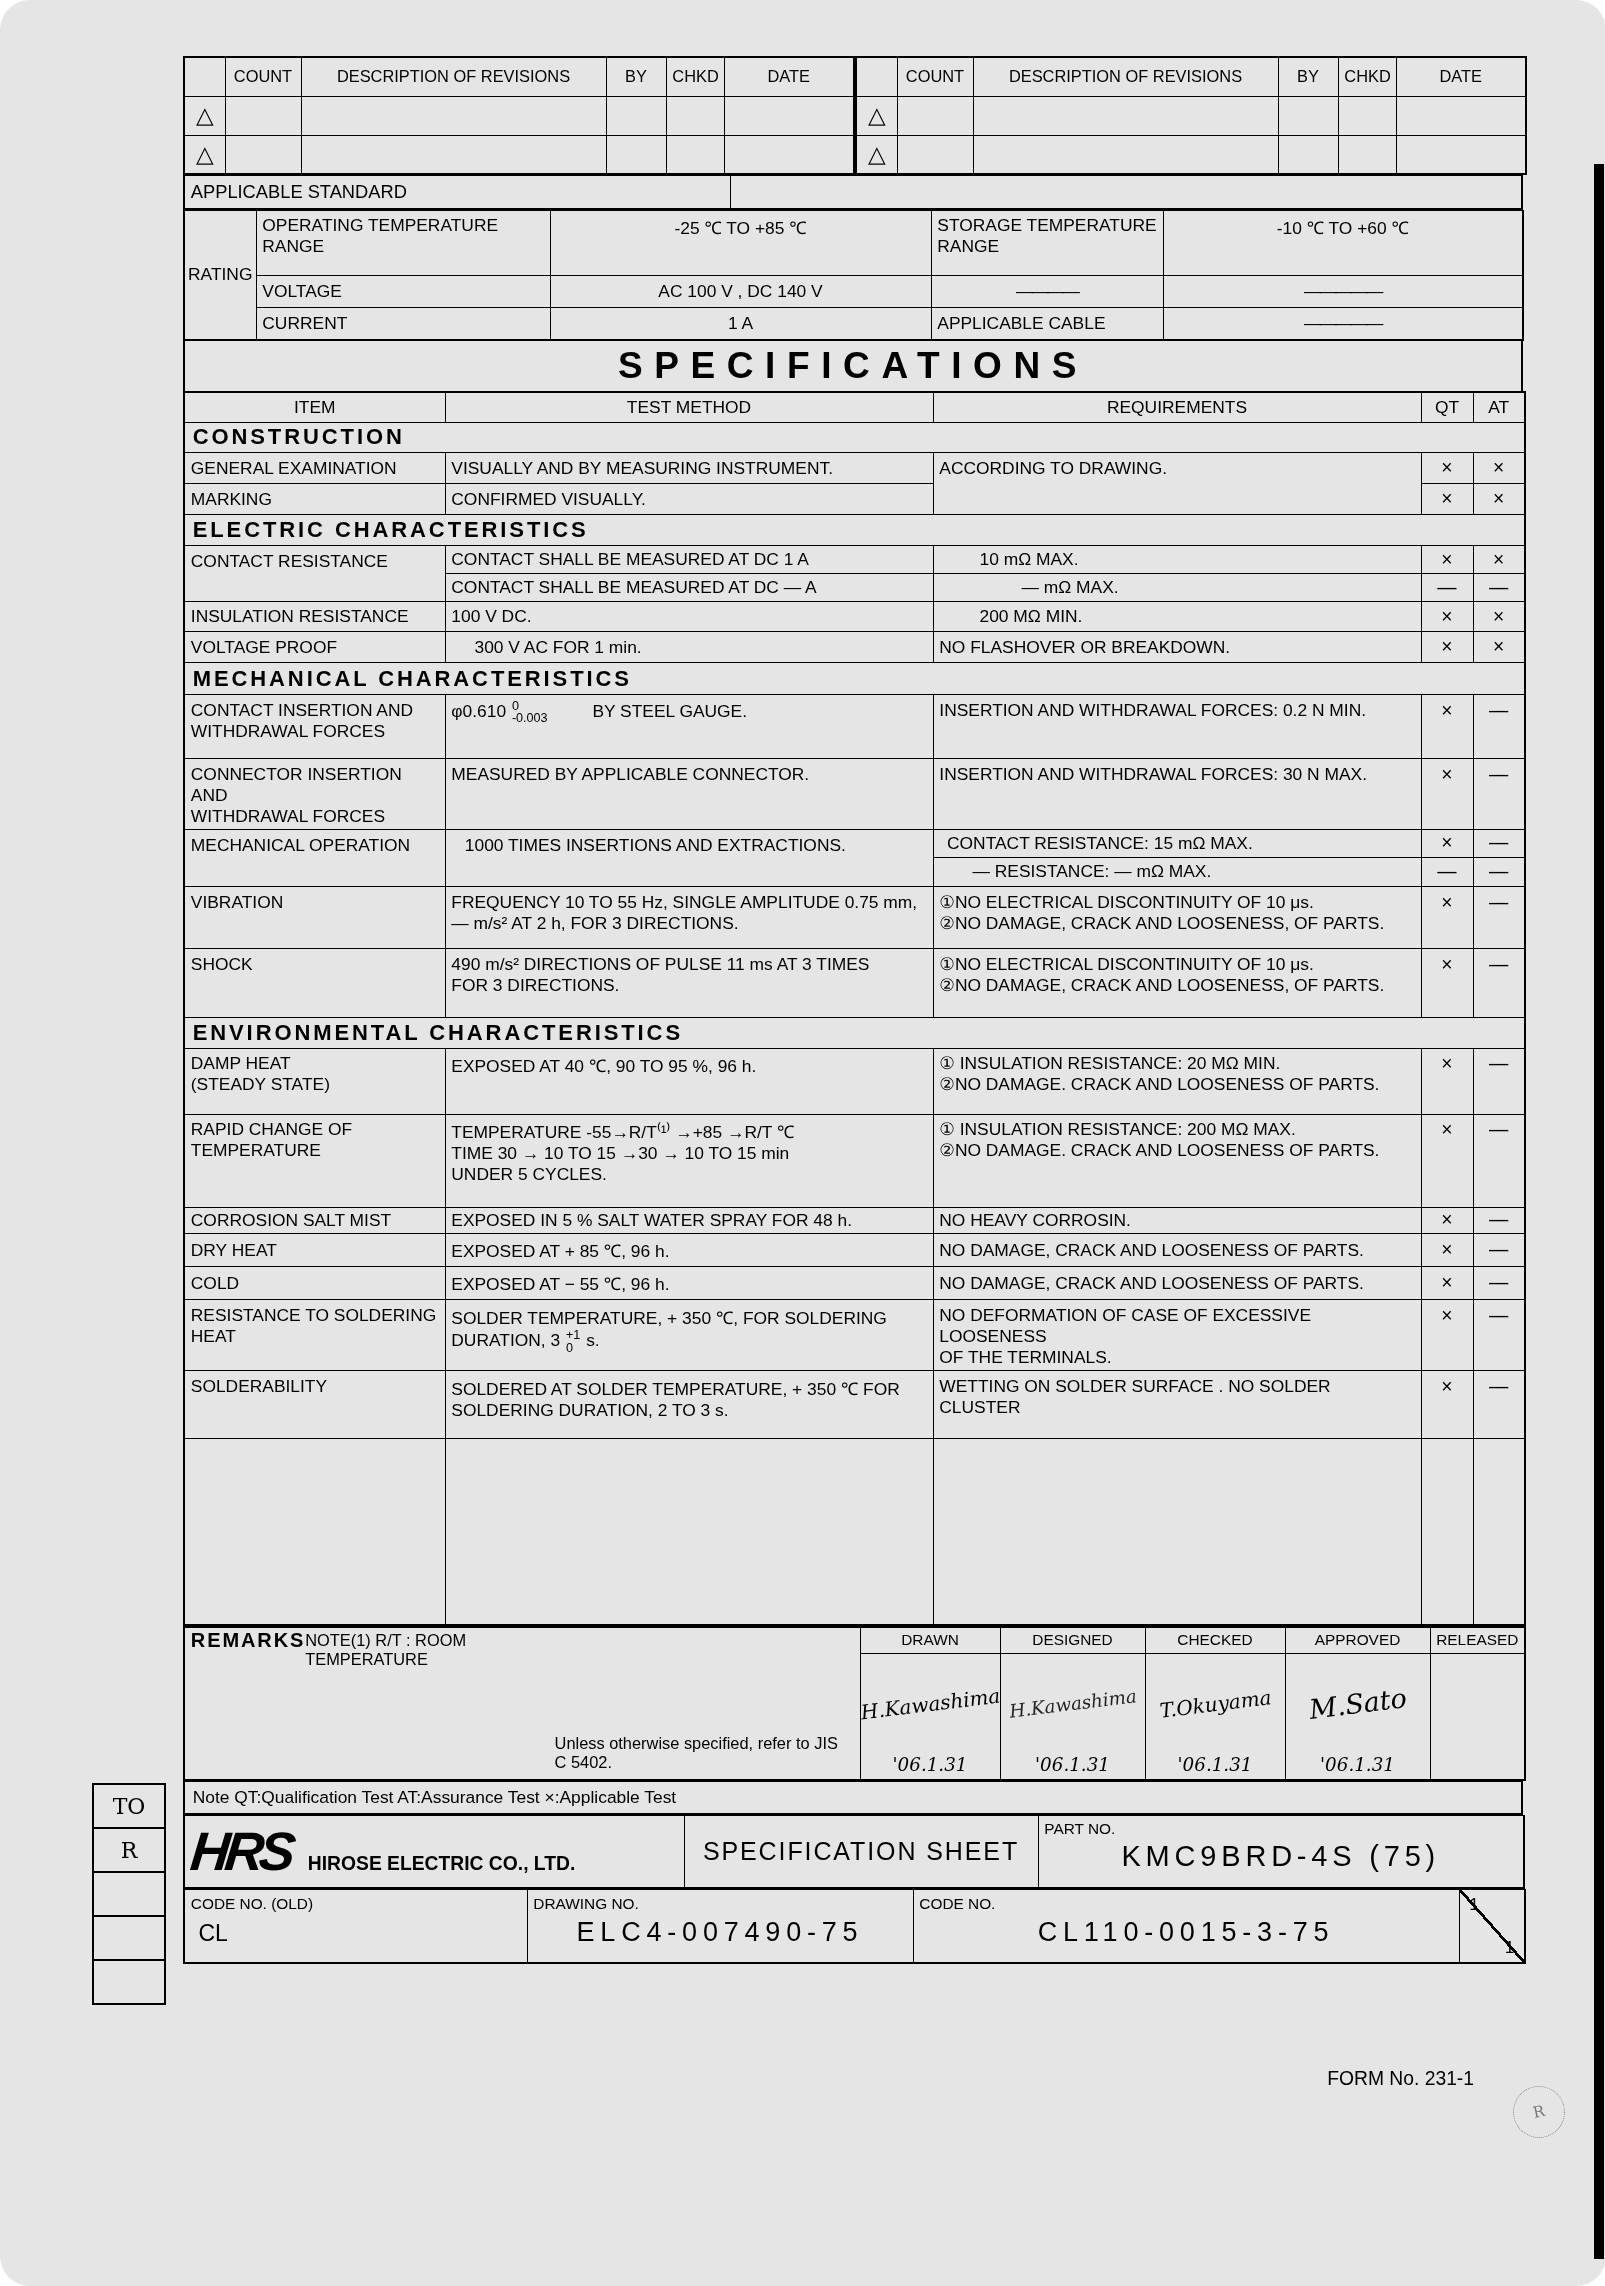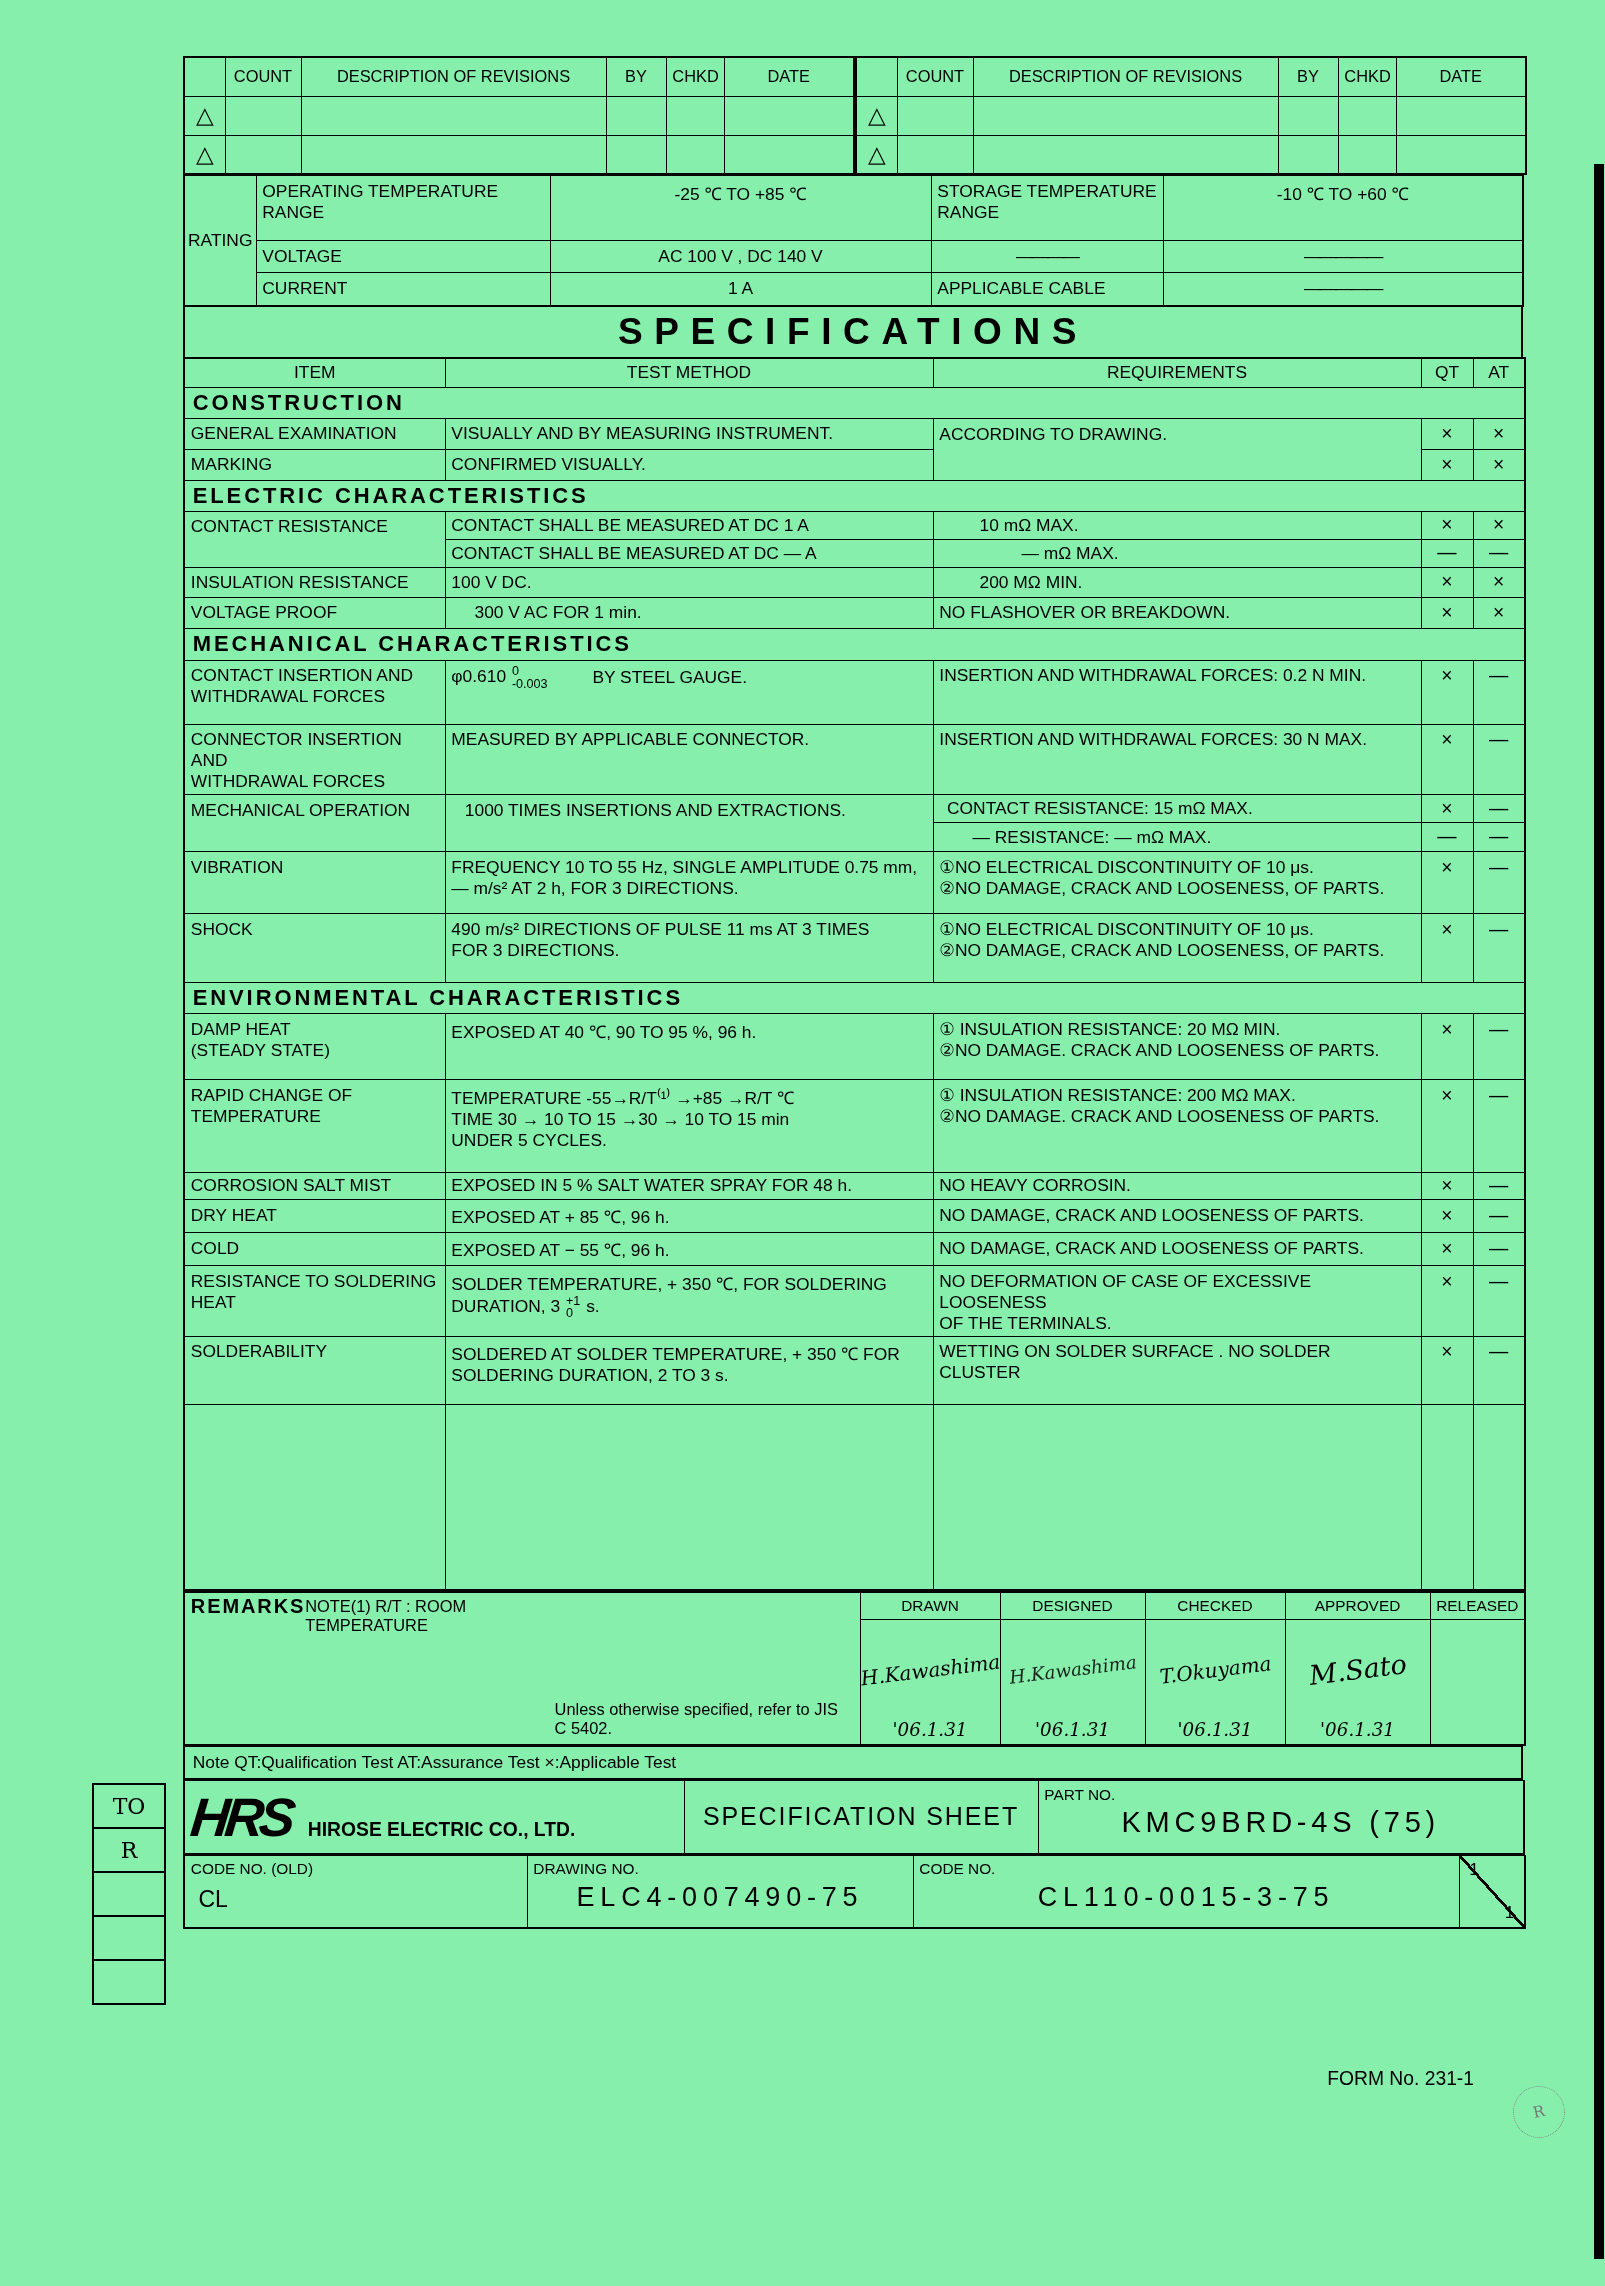--- a/index.html
+++ b/index.html
@@ -1,17 +1,17 @@
 <!DOCTYPE html>
 <html><head>
 <meta charset="utf-8">
 <style>
   html,body{margin:0;padding:0;background:#fff;}
-  .page{position:relative;width:1606px;height:2286px;background:#86efac;color:#000;
-        font-family:"Liberation Sans",sans-serif;overflow:hidden;}
+  .page{position:relative;width:1606px;height:2286px;background:#e5e5e5;color:#000;
+        font-family:"Liberation Sans",sans-serif;overflow:hidden;border-radius:30px;}
   .sheet{position:absolute;left:183px;top:56px;width:1340px;}
   table{border-collapse:collapse;table-layout:fixed;width:1340px;border:2.9px solid #000;}
   td,th{border:1.9px solid #000;padding:1.9px 5.8px;font-size:17.4px;vertical-align:middle;
         overflow:hidden;font-weight:normal;text-align:left;}
   .center{text-align:center;}
   .pre{white-space:pre-line;}
   .vt{vertical-align:top;padding-top:4.8px;}
   .mark{text-align:center;font-size:19.3px;}
   .secbar{font-size:22px;letter-spacing:2.9px;font-weight:bold;padding-left:7.7px;}
   .tri{font-size:23px;text-align:center;line-height:1;}
@@ -138,20 +138,32 @@
           <td></td>
               <td></td>
           <td></td>
               <td></td>
               <td></td>
         </tr>
       </tbody>
         </table>
     </div>
 
+    <table style="border-top:none">
+      <colgroup>
+          <col style="width:546px">
+          <col>
+        </colgroup>
+      <tbody>
+          <tr style="height:33px">
+        <td style="font-size:18.3px">APPLICABLE STANDARD</td>
+        <td></td>
+      </tr>
+    </tbody>
+      </table>
 
     <table style="border-top:none">
       <colgroup>
           <col style="width:72px">
           <col style="width:294px">
           <col style="width:381px">
           <col style="width:232px">
           <col style="width:360px">
         </colgroup>
       <tbody>

